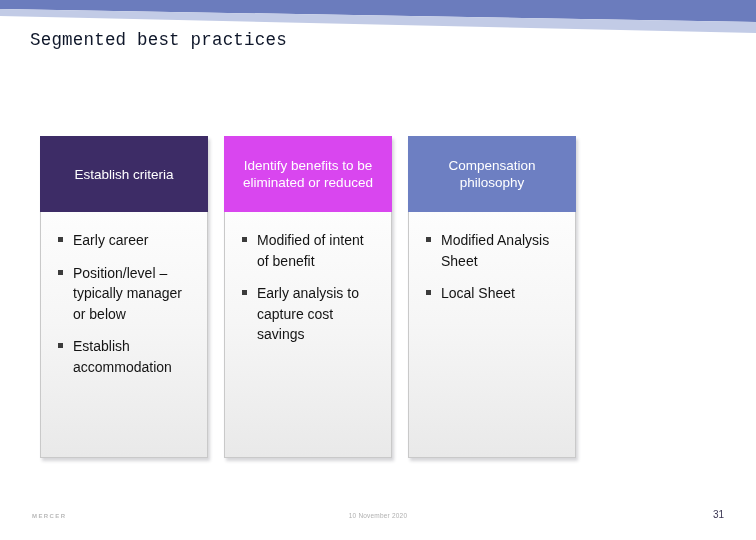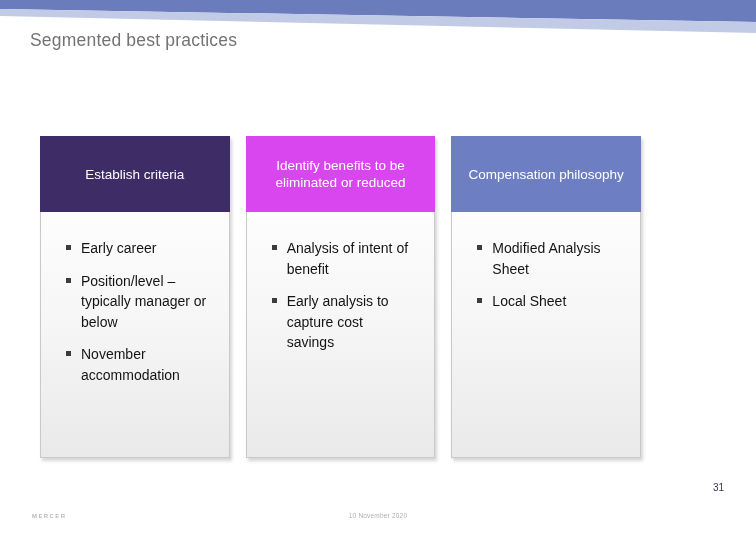--- a/index.html
+++ b/index.html
@@ -35,21 +35,21 @@
     color: #2f2b4f;
     letter-spacing: 0.2px;
     white-space: nowrap;
   }
 
   
   .cards {
     position: absolute;
     left: 40px;
     top: 136px;
-    width: 601px;
+    width: 536px;
     height: 322px;
     display: flex;
     gap: 16px;
   }
   .card {
     position: relative;
     width: 215px;
     display: flex;
     flex-direction: column;
     background: #ffffff;
@@ -72,21 +72,21 @@
     border: 1px solid #c9c9c9;
     border-top: none;
     background: linear-gradient(to bottom, #fdfdfd 0%, #f6f6f6 45%, #e9e9e9 100%);
     padding: 14px 10px 10px 12px;
     box-sizing: border-box;
   }
 
   
   ul.bullets {
     list-style: none;
-    margin: 12px;
+    margin: 4px;
     padding: 0;
   }
   ul.bullets li {
     position: relative;
     padding-left: 16px;
     margin-bottom: 12px;
     font-size: 14px;
     line-height: 20.5px;
     color: #141414;
   }
@@ -116,66 +116,66 @@
     top: 512px;
     width: 756px;
     text-align: center;
     font-size: 6.5px;
     color: #b0b0b0;
     letter-spacing: 0.2px;
   }
   .footer-page {
     position: absolute;
     right: 32px;
-    top: 482px;
+    top: 509px;
     font-size: 10px;
     color: #3a3552;
   }
 </style>
 </head>
 <body>
 
 <div class="top-bands">
   <svg width="756" height="44" viewBox="0 0 756 44" xmlns="http://www.w3.org/2000/svg">
     <polygon points="0,0 756,0 756,22 0,9" fill="#6b7cbd"></polygon>
     <polygon points="0,9 756,22 756,33 0,16" fill="#c2cbe6"></polygon>
   </svg>
 </div>
 
-<div class="slide-title" style="color: #737373;">Segmented best practices</div>
+<div class="slide-title" style="color: #0f172a; font-family: Liberation Mono, monospace;">Segmented best practices</div>
 
 <div class="cards">
 
   <div class="card">
     <div class="card-header" style="background:#3d2c66;">Establish criteria</div>
     <div class="card-body">
       <ul class="bullets">
         <li>
           <span class="bullet-marker"></span>
           <span>Early career</span>
         </li>
         <li>
           <span class="bullet-marker"></span>
           <span>Position/level – typically manager or below</span>
         </li>
         <li>
           <span class="bullet-marker"></span>
-          <span>November accommodation</span>
+          <span>Establish accommodation</span>
         </li>
       </ul>
     </div>
   </div>
 
   <div class="card">
     <div class="card-header" style="background:#d946ef;">Identify benefits to be eliminated or reduced</div>
     <div class="card-body">
       <ul class="bullets">
         <li>
           <span class="bullet-marker"></span>
-          <span>Analysis of intent of benefit</span>
+          <span>Modified of intent of benefit</span>
         </li>
         <li>
           <span class="bullet-marker"></span>
           <span>Early analysis to capture cost savings</span>
         </li>
       </ul>
     </div>
   </div>
 
   <div class="card">

